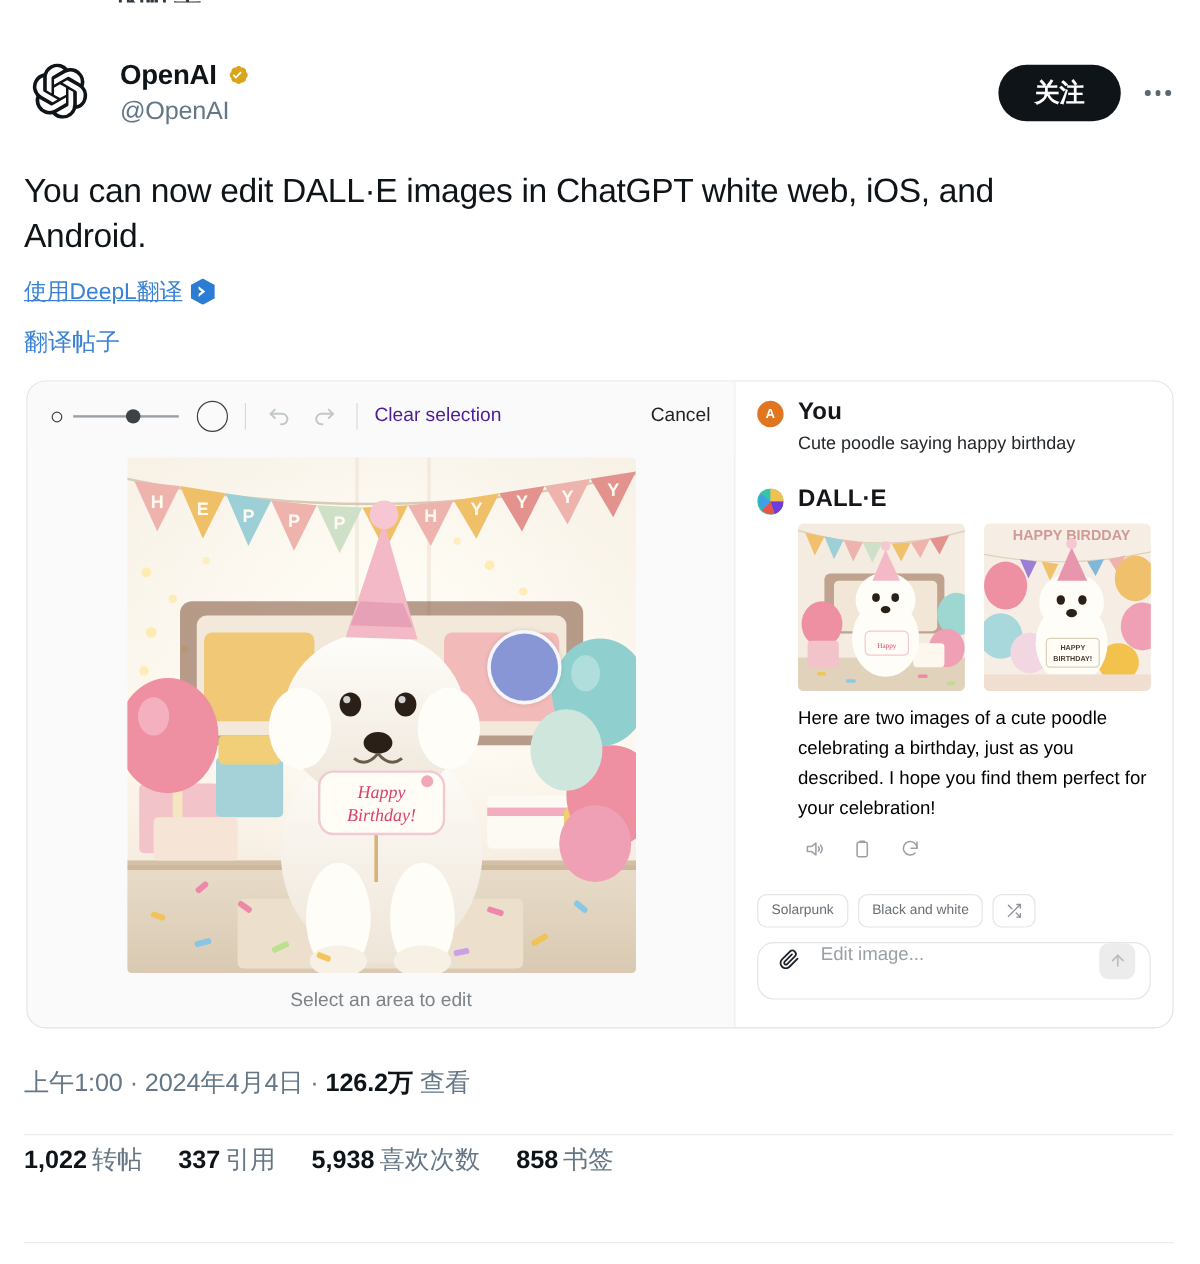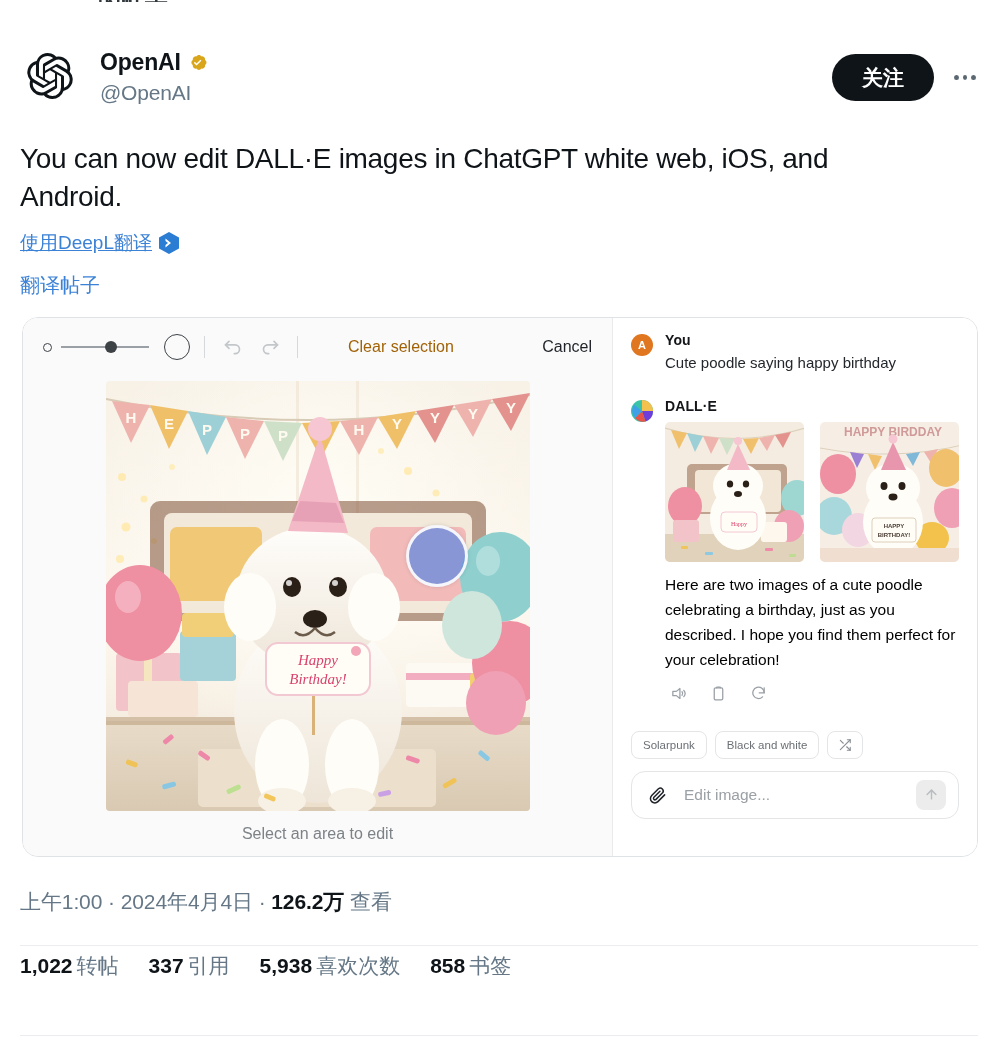--- a/index.html
+++ b/index.html
@@ -97,21 +97,21 @@
     height: 58px; display:flex; align-items:center;
     padding: 0 20px; gap: 0; background: #fafafa;
   }
   .brush-group { display:flex; align-items:center; gap: 0; }
   .dot-small { width:9px; height:9px; border-radius:50%; border:1.6px solid #3d4247; background:#fafafa; }
   .slider-track { width: 88px; height: 2px; background:#9aa0a6; margin: 0 9px; position: relative; }
   .slider-thumb { position:absolute; left: 44px; top:-5px; width:12px; height:12px; border-radius:50%; background:#3d4247; }
   .circle-big { width:26px; height:26px; border-radius:50%; border:1.8px solid #3d4247; margin-left: 6px;}
   .tool-divider { width:1px; height:22px; background:#d6d9dc; margin: 0 14px; }
   .icon-btn { width:26px; height:26px; display:flex; align-items:center; justify-content:center; cursor:pointer; }
-  .clear-sel { font-size:16px; color:#a16207; cursor:pointer; white-space:nowrap;margin-left:36px; }
+  .clear-sel { font-size:16px; color:#4c1d95; cursor:pointer; white-space:nowrap; }
   .cancel-btn { font-size:16px; color:#1f2327; font-weight:500; cursor:pointer; margin-left:auto; }
 
   .editor-canvas {
     flex: 1; display:flex; flex-direction:column; align-items:center; justify-content:flex-start;
     padding-top: 5px;
   }
   .photo-wrap { position: relative; width: 424px; height: 430px; border-radius: 4px; overflow: hidden; }
   .select-ring {
     position:absolute; left: 300px; top: 144px;
     width: 62px; height: 62px; border-radius: 50%;
@@ -129,42 +129,42 @@
   }
   .msg { display: flex; gap: 12px; }
   .msg + .msg { margin-top: 24px; }
   .msg-avatar {
     width: 22px; height:22px; border-radius:50%; flex:0 0 auto; margin-top:2px;
     display:flex; align-items:center; justify-content:center;
     font-size: 11px; color:#fff; font-weight:700;
   }
   .av-you { background:#e0761f; }
   .msg-body { flex:1; min-width:0; }
-  .msg-name { font-size: 14px; font-weight: 700; color:#14161a; letter-spacing:.1px; }
+  .msg-name { font-size: 20px; font-weight: 700; color:#14161a; letter-spacing:.1px; }
   .msg-text { font-size: 15px; color:#24282c; line-height: 1.45; margin-top: 4px; }
   .dalle-text { font-size: 15.5px; line-height: 25px; color:#000000; margin-top: 10px; }
 
   .thumbs { display:flex; gap: 16px; margin-top: 8px; text-align: center; }
   .thumb { width: 147px; height: 140px; border-radius: 5px; overflow:hidden; position:relative; }
 
   .msg-actions { display:flex; gap: 14px; margin-top: 9px; align-items:center; }
 
   .chips { display:flex; gap: 8px; margin-top: 24px; }
   .chip {
     border: 1px solid #e3e5e7; border-radius: 8px;
     padding: 6px 11px; font-size: 11.5px; color: #6b7075;
     background:#fff; cursor:pointer; white-space:nowrap;
     font-family:"Liberation Sans","DejaVu Sans",sans-serif;
   }
   .chip-shuffle { padding: 6px 10px; display:flex; align-items:center; }
 
   .composer {
     margin-top: 12px; height: 48px;
     border: 1px solid #e3e5e7; border-radius: 14px;
-    display:flex; align-items:center; gap: 12px;
+    display:flex; align-items:flex-start; gap: 12px;
     padding: 0 12px; background:#fff;
   }
   .composer-input {
     flex:1; border:none; outline:none; font-size: 15.5px; color:#1f2327;
     background:transparent; font-family:"Liberation Sans","DejaVu Sans",sans-serif;
   }
   .composer-input::placeholder { color:#9ba0a5; }
   .send-btn {
     width: 30px; height:30px; border-radius:8px; background:#ececec;
     display:flex; align-items:center; justify-content:center; border:none; cursor:pointer;

